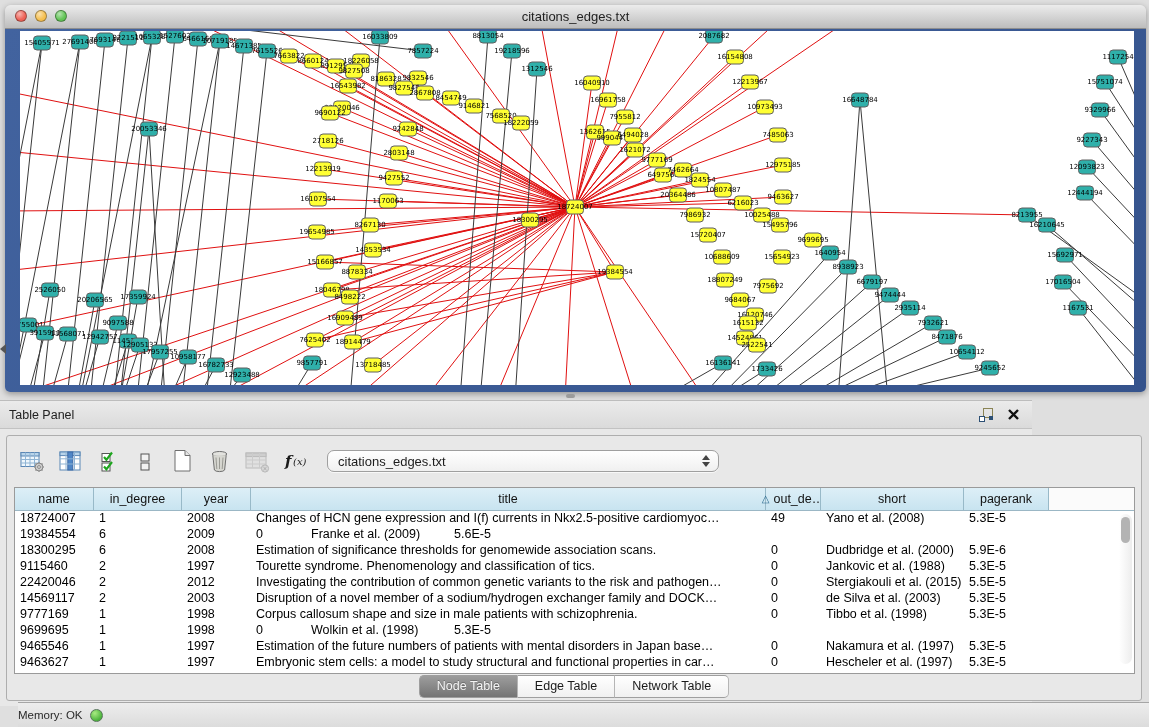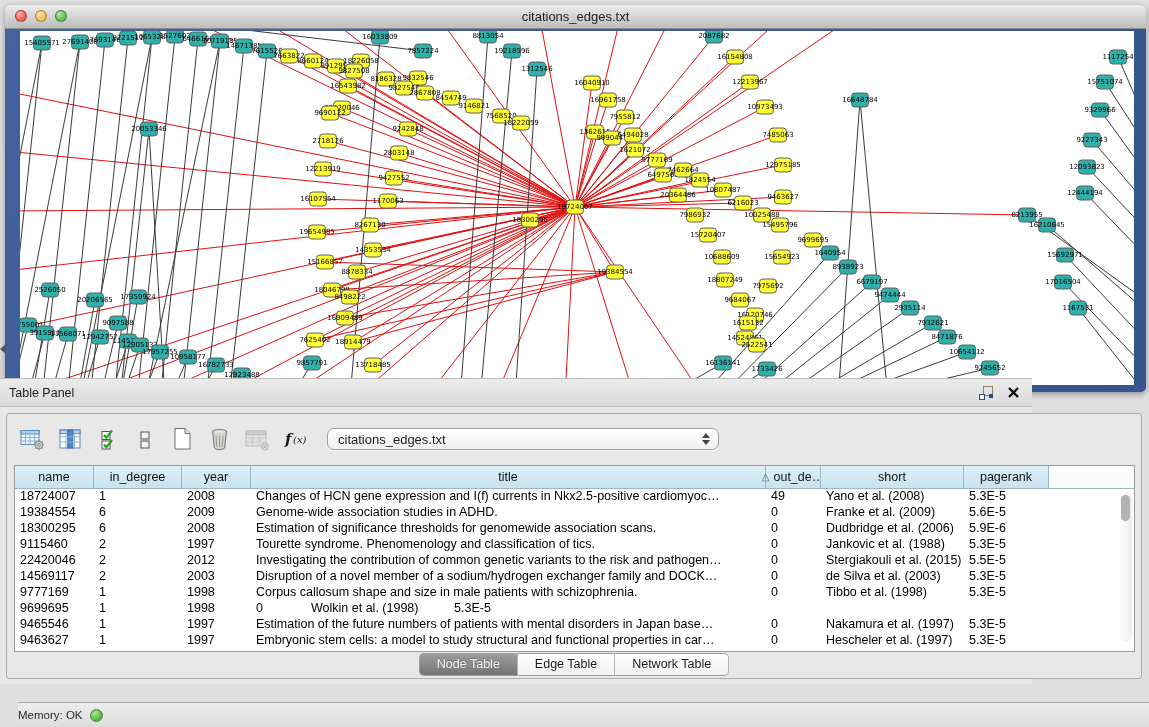--- a/index.html
+++ b/index.html
@@ -15,21 +15,21 @@
   .light{width:12px;height:12px;border-radius:50%;border:1px solid rgba(0,0,0,.35);box-sizing:border-box;}
   .net-frame{position:absolute;left:0;top:24px;right:0;bottom:0;background:linear-gradient(135deg,#42639f,#35538c);
     border-radius:0 0 5px 5px;padding:2px 12px 7px 15px;box-sizing:border-box;}
   .net-canvas{background:#fff;width:100%;height:100%;display:block;}
 
   
   .split-handle{position:absolute;left:566px;top:394px;width:9px;height:4px;border-radius:2px;background:#9b9b9b;}
   .collapse-arrow{position:absolute;left:0;top:344px;width:0;height:0;border-top:5px solid transparent;border-bottom:5px solid transparent;border-right:6px solid #555;}
 
   
-  .table-panel{position:absolute;left:0;top:378px;width:1032px;height:305px;background:#e8e8e8;border-top:1px solid #bdbdbd;}
+  .table-panel{position:absolute;left:0;top:400px;width:1032px;height:305px;background:#e8e8e8;border-top:1px solid #bdbdbd;}
   .tp-header{position:absolute;left:0;top:0;right:0;height:27px;background:linear-gradient(#ebebeb,#dadada);
     border-bottom:1px solid #c2c2c2;display:flex;align-items:center;}
   .tp-header .tp-title{font-size:12.5px;color:#222;margin-left:9px;flex:1;}
   .tp-hicon{margin-right:12px;display:inline-flex;align-items:center;cursor:default;}
   .inner-panel{position:absolute;left:6px;top:34px;width:1136px;height:266px;border:1px solid #aeaeae;border-radius:3px;background:#e8e8e8;box-sizing:border-box;}
 
   .toolbar{position:absolute;left:0;top:8px;right:0;height:34px;display:flex;align-items:center;}
   #toolbar-icons{display:flex;align-items:center;gap:13px;margin-left:13px;}
   .tbtn{display:inline-flex;align-items:center;justify-content:center;min-width:24px;height:26px;}
   .combo{margin-left:16px;width:392px;height:22px;border:1px solid #9f9f9f;border-radius:7px;background:linear-gradient(#ffffff,#f0f0f0);
@@ -865,32 +865,31 @@
               <div class="td" style="width: 69px;">2008</div>
               <div class="td" style="width: 515px;">Changes of HCN gene expression and I(f) currents in Nkx2.5-positive cardiomyoc…</div>
               <div class="td" style="width: 55px;">49</div>
               <div class="td" style="width: 143px;">Yano et al. (2008)</div>
               <div class="td" style="width: 85px;">5.3E-5</div>
             </div>
             <div class="tr">
               <div class="td" style="width: 79px;">19384554</div>
               <div class="td" style="width: 88px;">6</div>
               <div class="td" style="width: 69px;">2009</div>
-              <div class="td" style="width: 515px;">Genome-wide association studies in ADHD.</div>
               <div class="td" style="width: 55px;">0</div>
               <div class="td" style="width: 143px;">Franke et al. (2009)</div>
               <div class="td" style="width: 85px;">5.6E-5</div>
             </div>
             <div class="tr">
               <div class="td" style="width: 79px;">18300295</div>
               <div class="td" style="width: 88px;">6</div>
               <div class="td" style="width: 69px;">2008</div>
               <div class="td" style="width: 515px;">Estimation of significance thresholds for genomewide association scans.</div>
               <div class="td" style="width: 55px;">0</div>
-              <div class="td" style="width: 143px;">Dudbridge et al. (2006)</div>
+              <div class="td" style="width: 143px;">Dudbridge et al. (2000)</div>
               <div class="td" style="width: 85px;">5.9E-6</div>
             </div>
             <div class="tr">
               <div class="td" style="width: 79px;">9115460</div>
               <div class="td" style="width: 88px;">2</div>
               <div class="td" style="width: 69px;">1997</div>
               <div class="td" style="width: 515px;">Tourette syndrome. Phenomenology and classification of tics.</div>
               <div class="td" style="width: 55px;">0</div>
               <div class="td" style="width: 143px;">Jankovic et al. (1988)</div>
               <div class="td" style="width: 85px;">5.3E-5</div>

